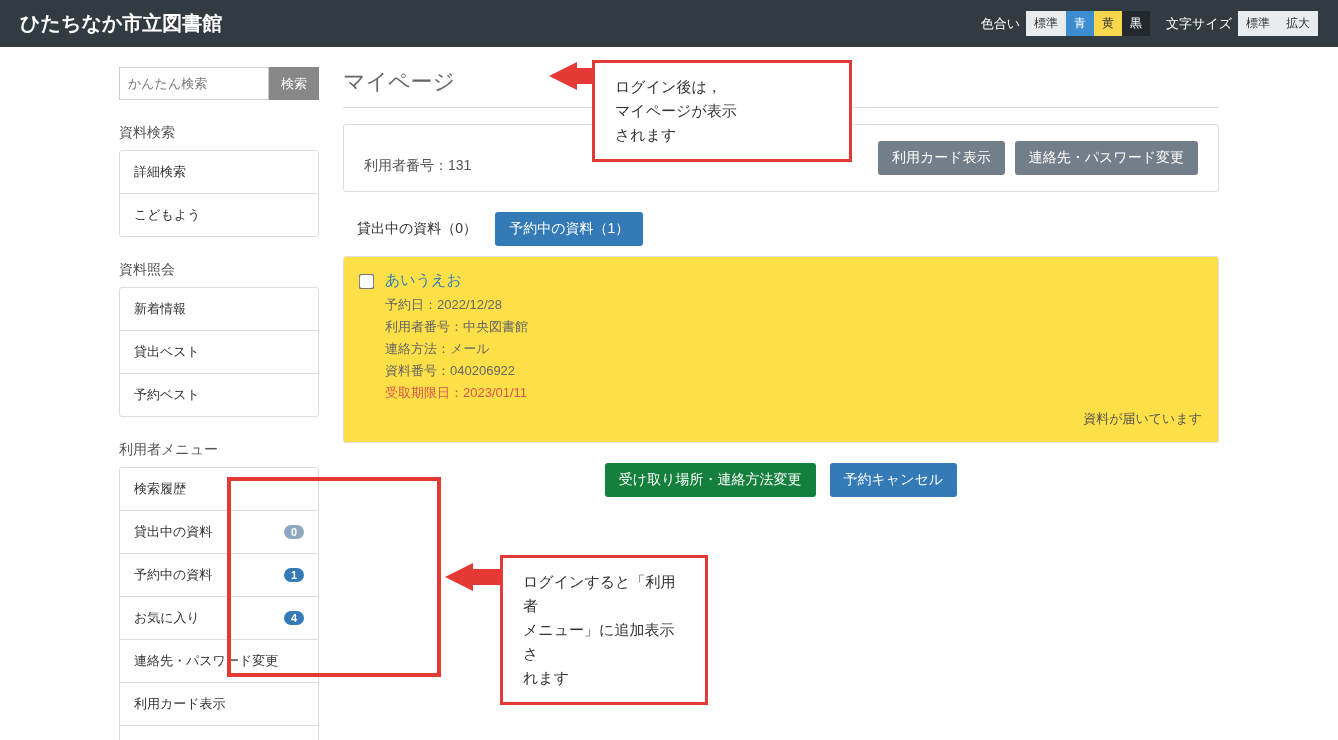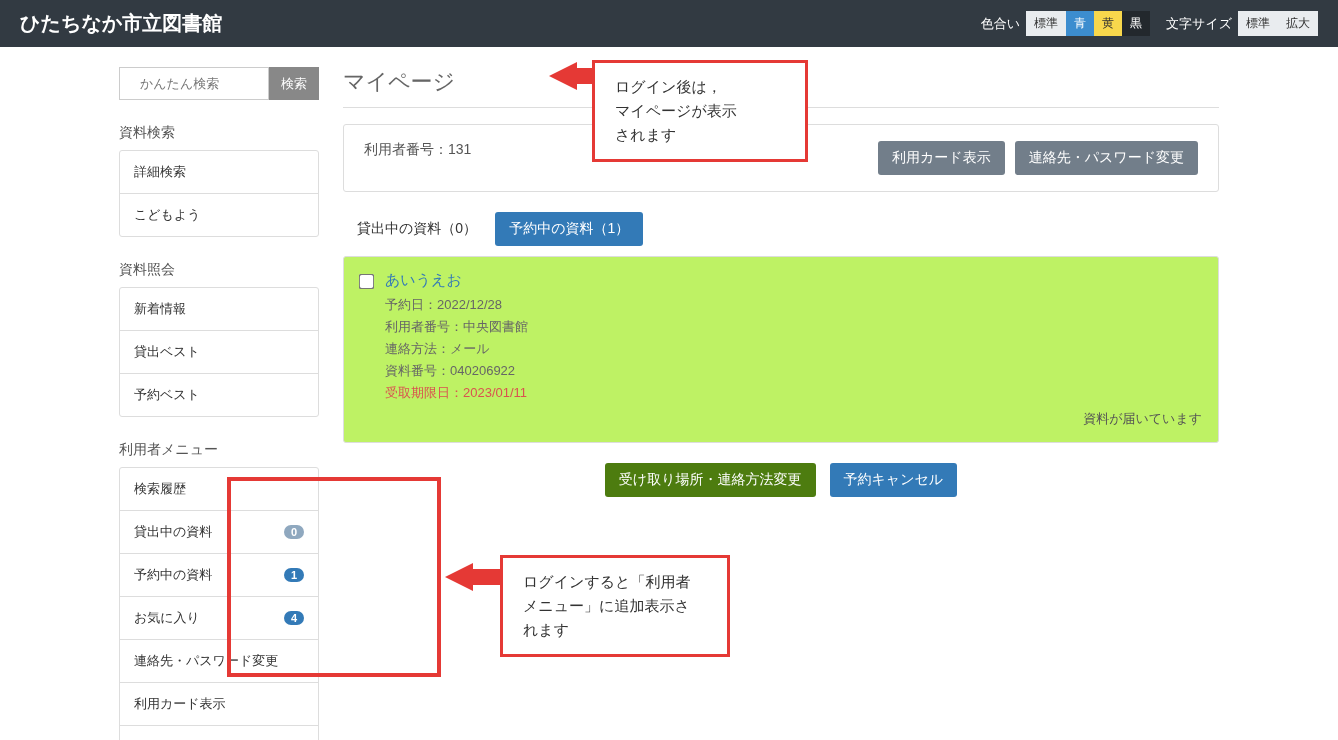--- a/index.html
+++ b/index.html
@@ -60,21 +60,21 @@
     .sidebar {
       width: 200px;
       flex-shrink: 0;
     }
     .search-box {
       display: flex;
       margin-bottom: 24px;
     }
     .search-box input {
       flex: 1;
-      padding: 8px 20px;
+      padding: 8px 8px;
       border: 1px solid #ccc;
       font-size: 13px;
       min-width: 0;
     }
     .search-box button {
       padding: 0 12px;
       background: #888;
       color: #fff;
       border: none;
       cursor: pointer;
@@ -132,37 +132,37 @@
       padding-bottom: 10px;
       margin-bottom: 16px;
     }
     .card {
       border: 1px solid #ddd;
       border-radius: 3px;
       padding: 16px 20px;
       margin-bottom: 20px;
       display: flex;
       justify-content: space-between;
-      align-items: flex-start;
+      align-items: flex-end;
       background: #fff;
     }
     .user-info {
       font-size: 14px;
       color: #555;
     }
     .btn {
       padding: 8px 14px;
       border: none;
       border-radius: 3px;
       cursor: pointer;
       font-size: 14px;
     }
     .btn-gray { background: #727e8a; color: #fff; }
     .btn-primary { background: #337ab7; color: #fff; }
-    .btn-green { background: #4d7c0f; color: #fff; }
+    .btn-green { background: #15803d; color: #fff; }
     .card-actions { display: flex; gap: 10px; }
     .tabs {
       display: flex;
       gap: 4px;
       margin-bottom: 10px;
     }
     .tab {
       padding: 8px 14px;
       cursor: pointer;
       font-size: 14px;
@@ -182,21 +182,21 @@
       color: #337ab7;
       text-decoration: none;
       cursor: pointer;
       margin-right: 10px;
       font-size: 13px;
     }
     .reservation-card {
       border: 1px solid #ddd;
       border-radius: 3px;
       padding: 14px 16px;
-      background: #bef264;
+      background: #fde047;
       position: relative;
     }
     .reservation-body {
       display: flex;
       gap: 12px;
       align-items: flex-start;
     }
     .reservation-body input[type="checkbox"] {
       margin-top: 4px;
       transform: scale(1.2);
@@ -391,25 +391,25 @@
 
       <div class="bottom-actions">
         <button class="btn btn-green">受け取り場所・連絡方法変更</button>
         <button class="btn btn-primary">予約キャンセル</button>
       </div>
     </div>
   </div>
 
   <div class="highlight-box" style="left:227px; top:477px; width:214px; height:200px;"></div>
 
-  <div class="callout" style="left:592px; top:60px; width:216px; white-space:pre-line;">ログイン後は，
+  <div class="callout" style="left:592px; top:60px; width:260px; white-space:pre-line;">ログイン後は，
 マイページが表示
 されます</div>
   <div class="callout-arrow arrow-left-shape" style="left:549px; top:62px;"></div>
   <div class="arrow-tail" style="left:575px; top:68px; width:18px;"></div>
 
-  <div class="callout" style="left:500px; top:555px; width:230px; white-space:pre-line;">ログインすると「利用者
+  <div class="callout" style="left:500px; top:555px; width:208px; white-space:pre-line;">ログインすると「利用者
 メニュー」に追加表示さ
 れます</div>
   <div class="callout-arrow arrow-left-shape" style="left:445px; top:563px;"></div>
   <div class="arrow-tail" style="left:471px; top:569px; width:30px;"></div>
 
 </div>
 
 </body></html>

